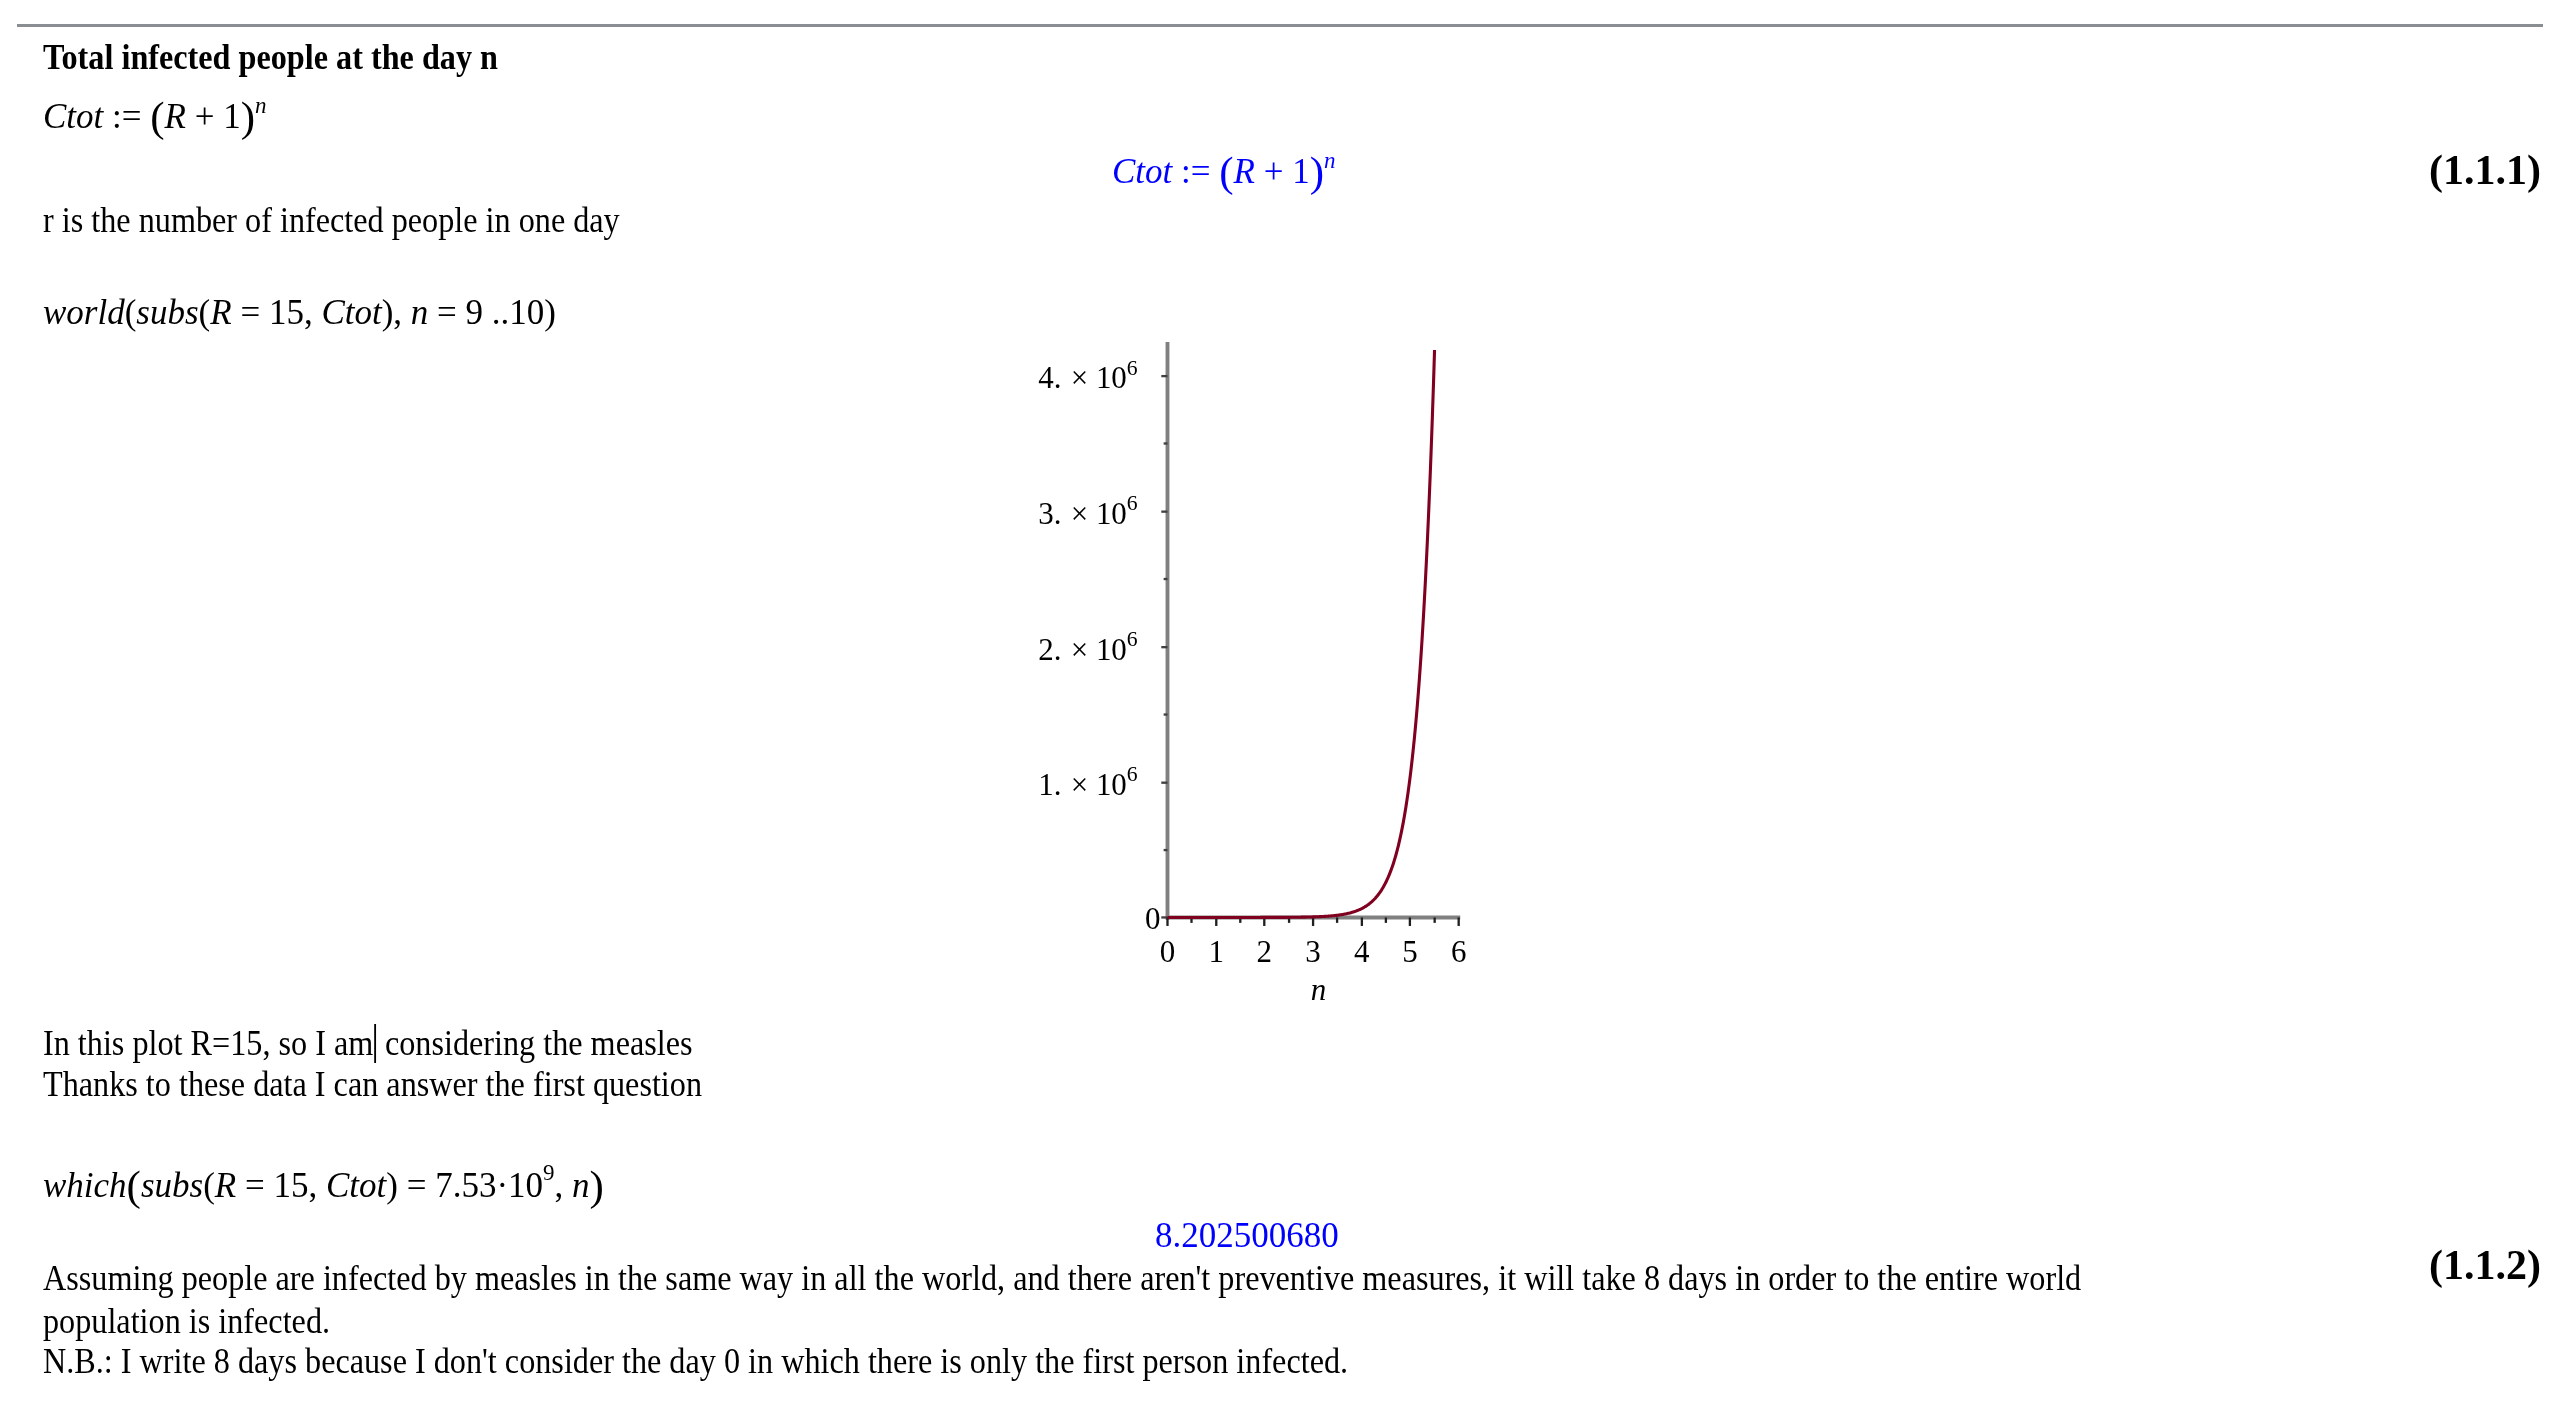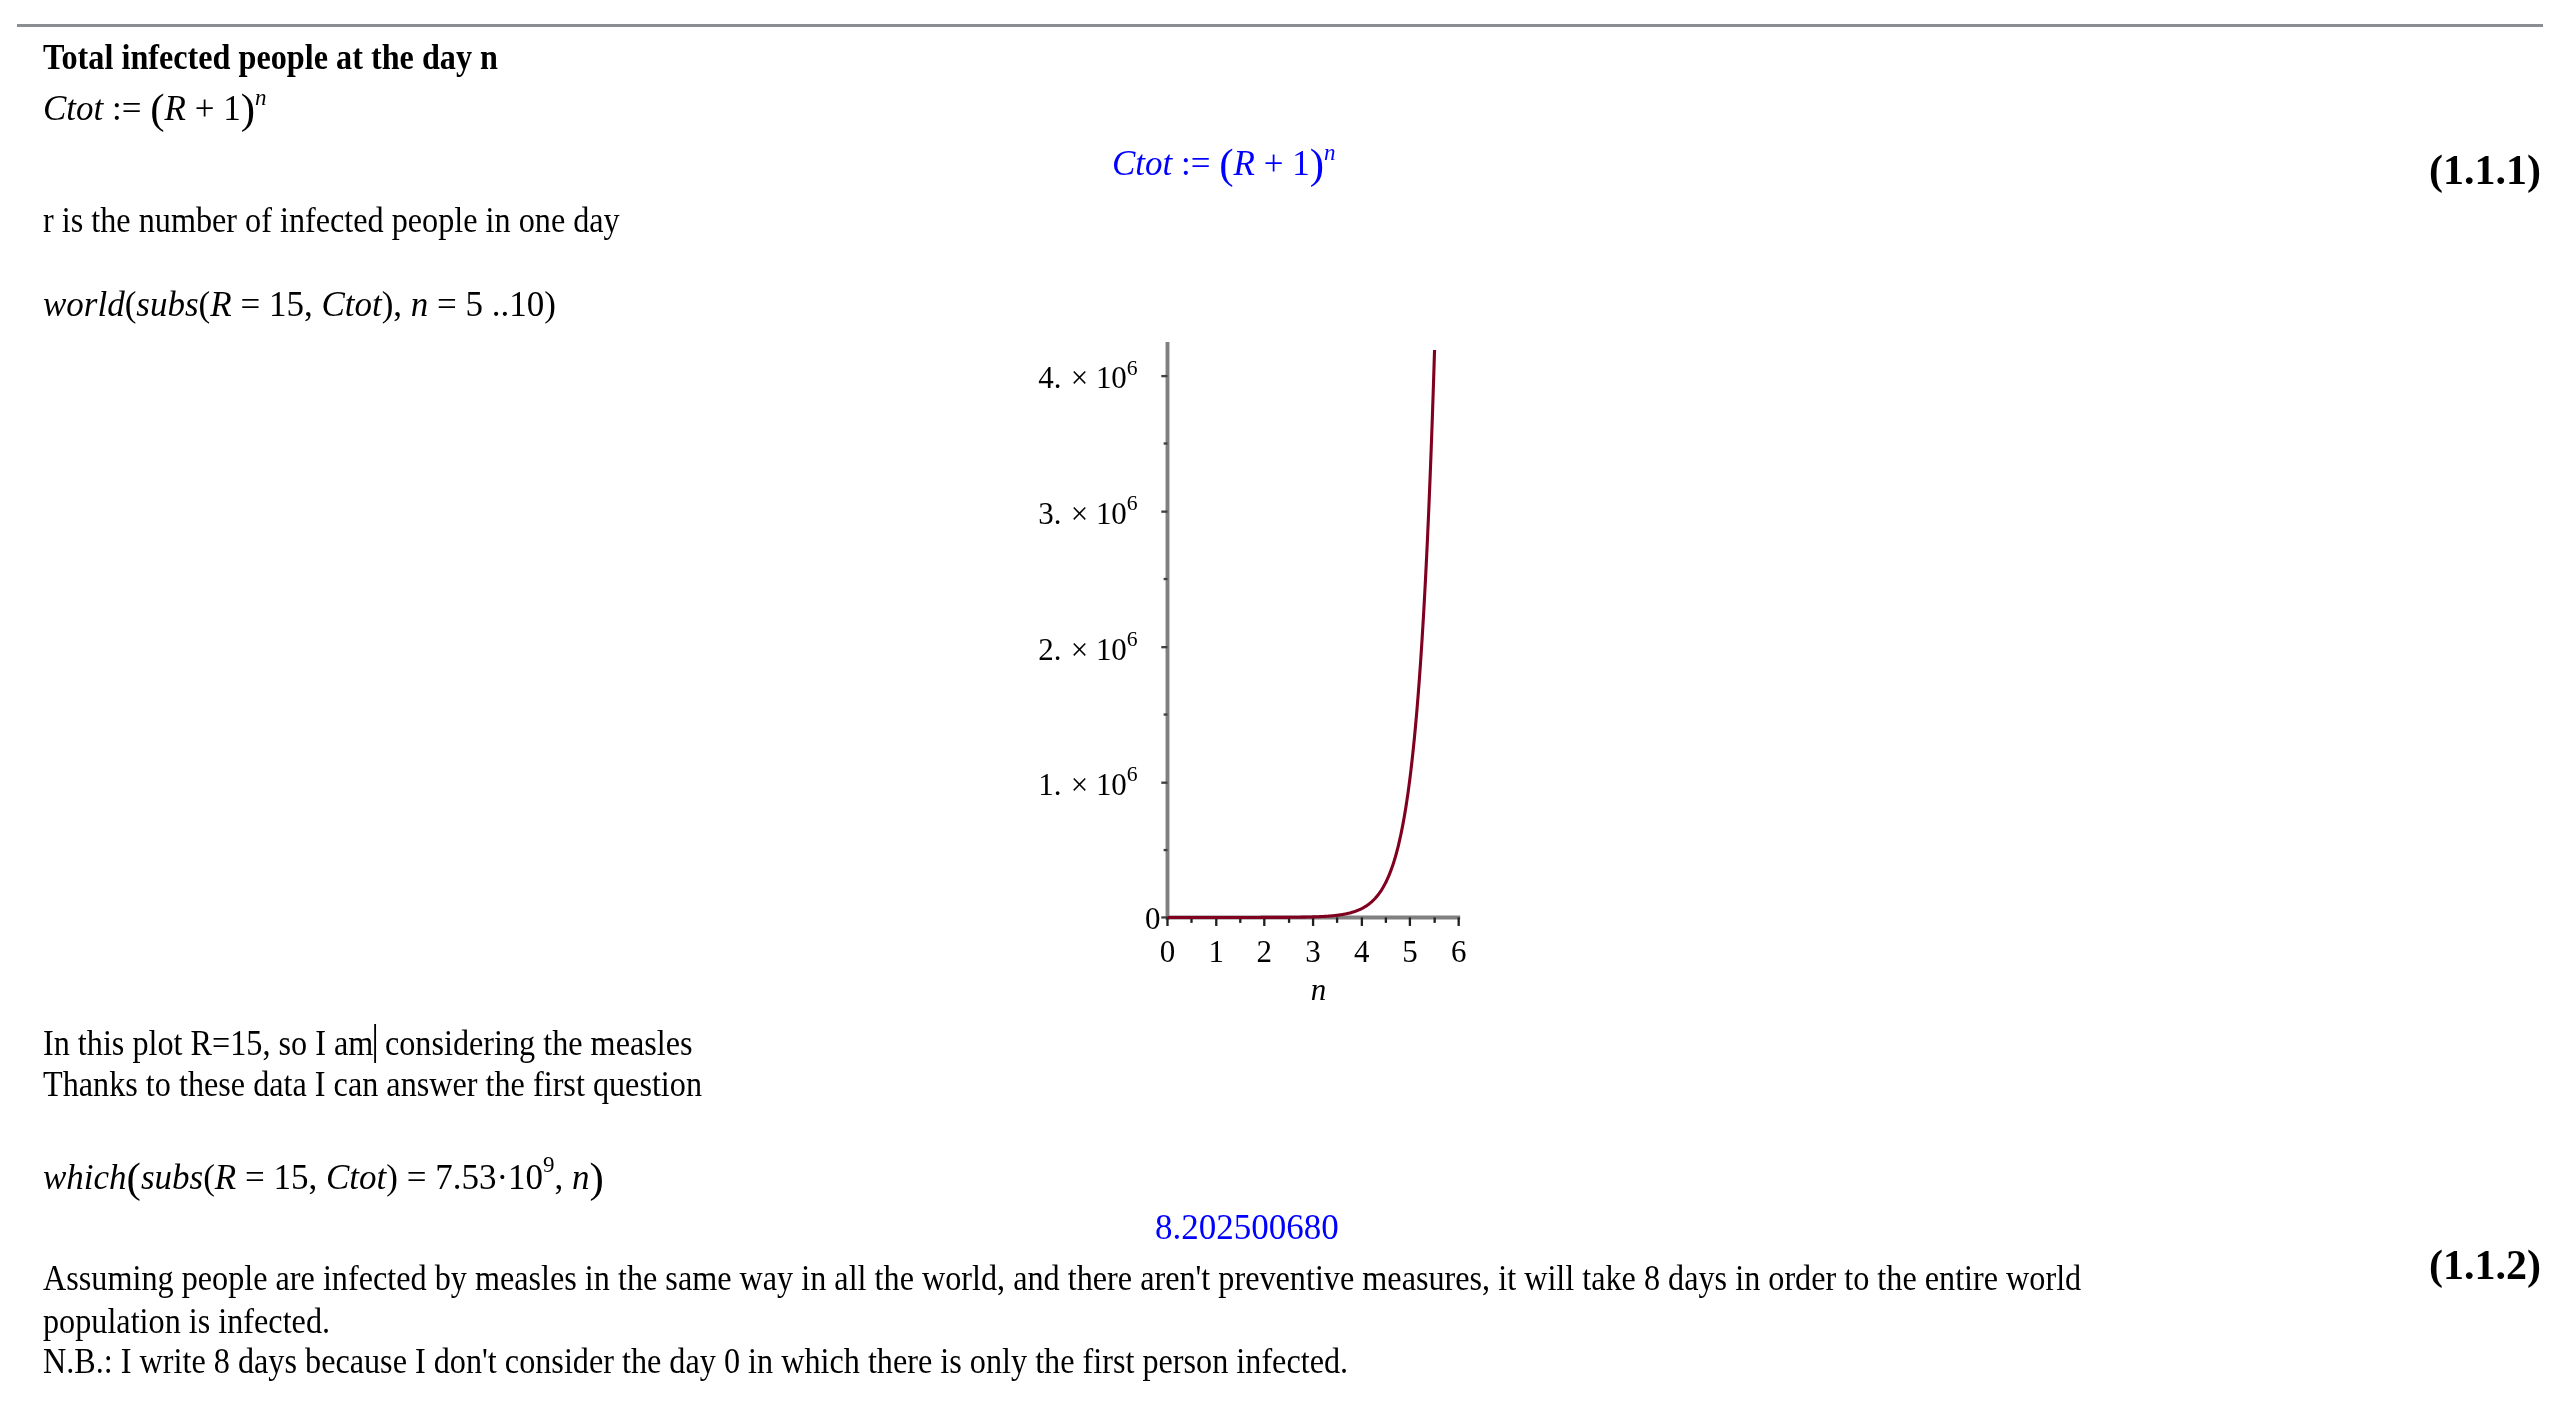--- a/index.html
+++ b/index.html
@@ -4,21 +4,21 @@
 <style>
   html, body { margin: 0; padding: 0; background: #ffffff; }
   body {
     width: 2576px; height: 1404px; position: relative; overflow: hidden;
     font-family: "Liberation Serif", "DejaVu Serif", serif;
     color: #000000;
   }
   .abs { position: absolute; white-space: nowrap; }
   .txt { font-size: 35px; line-height: 42px; transform: scaleX(0.92); transform-origin: left center; }
   .bold { font-weight: bold; }
-  .math { font-family: "Liberation Serif", "DejaVu Serif", serif; font-size: 35px; line-height: 42px; }
+  .math { font-family: "Liberation Serif", "DejaVu Serif", serif; font-size: 35px; line-height: 42px; margin-top: 8px; }
   .math i { font-style: italic; }
   .blue { color: #0000ff; }
   .sup { font-size: 23px; position: relative; top: -15.5px; font-style: italic; }
   .sup-up { font-size: 23px; position: relative; top: -17px; }
   .eqlabel { font-weight: bold; font-size: 42px; }
   .rule { position: absolute; left: 17px; top: 24px; width: 2526px; height: 3.1px; background: #8a8d91; }
   .cursor { display: inline-block; width: 2.3px; height: 39px; background: #000; vertical-align: -7.7px; margin: 0 0.8px; }
   .paren-big { font-size: 43px; vertical-align: -3.1px; }
   #plot { position: absolute; left: 1007px; top: 325px; width: 496px; height: 697px; }
   .axis-lbl { font-family: "Liberation Serif", "DejaVu Serif", serif; font-size: 40px; fill: #000; }
@@ -50,21 +50,21 @@
 
 <div class="abs txt" style="left:43px; top:200px;">r is the number of infected people in one day</div>
 
 <div class="abs math" style="left:43px; top:284px;">
   <i>world</i><span>(</span><i>subs</i><span>(</span><i>R</i>
   <span>=</span>
   <span>15,</span>
   <i>Ctot</i><span>),</span>
   <i>n</i>
   <span>=</span>
-  <span>5 ..10</span><span>)</span>
+  <span>9 ..10</span><span>)</span>
 </div>
 
 <div id="plot">
   <svg width="496" height="697" viewBox="1300 420 640 900" xmlns="http://www.w3.org/2000/svg">
 
     <line x1="1507" y1="442" x2="1507" y2="1188" stroke="#808080" stroke-width="5"></line>
     <line x1="1505" y1="1185" x2="1885" y2="1185" stroke="#808080" stroke-width="5"></line>
 
     <g stroke="#404040" stroke-width="3">
       <line x1="1499" y1="1185" x2="1507" y2="1185"></line>

